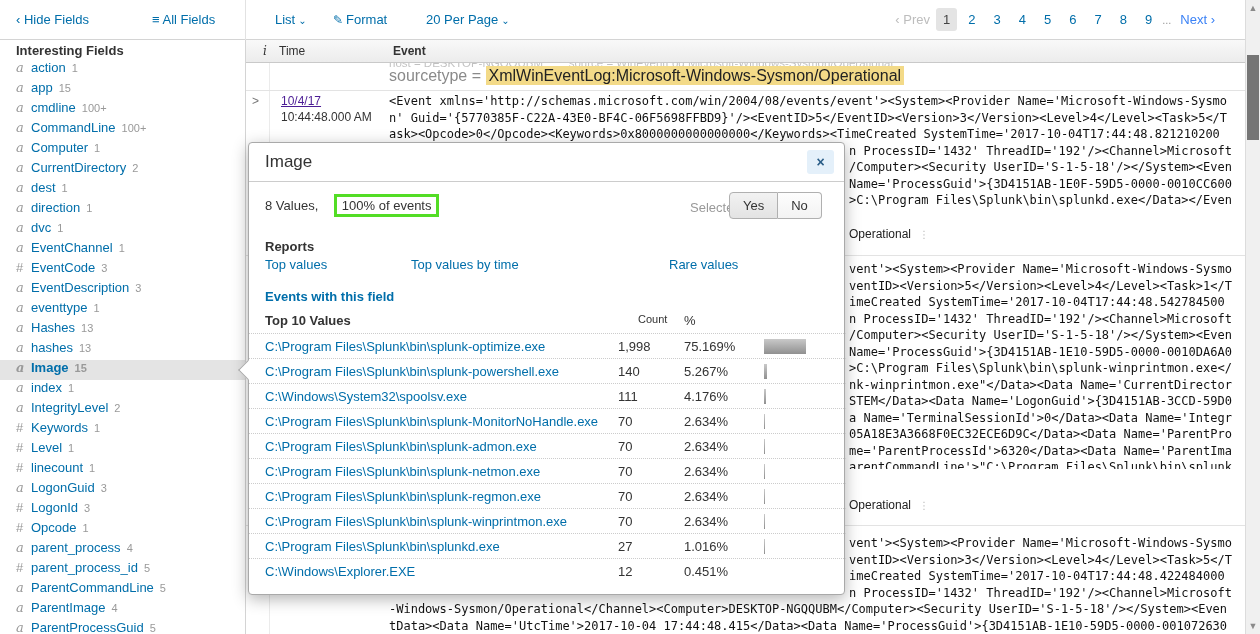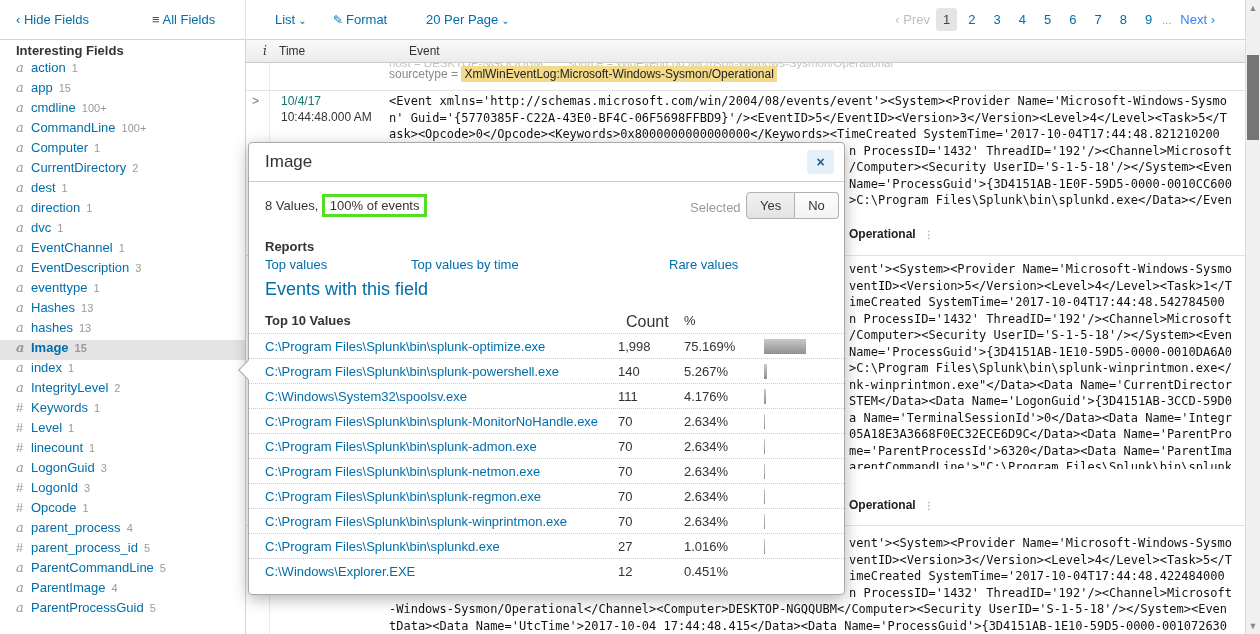--- a/index.html
+++ b/index.html
@@ -38,34 +38,34 @@
   .fi-count { color:#999; font-size:11px; margin-left:6px; }
 
   
   .events { position:absolute; left:245px; top:40px; width:1000px; height:594px;
             background:#fff; overflow:hidden; border-left:1px solid #d4d4d4; }
   .events-header { position:absolute; left:0; top:0; width:1000px; height:23px; z-index:2;
       background:linear-gradient(#f9f9f9,#ececec); border-bottom:1px solid #c9c9c9;
       font-size:12px; color:#333; }
   .eh-i { position:absolute; left:17px; top:4px; font-family:"DejaVu Serif", serif; font-style:italic; }
   .eh-time { position:absolute; left:33px; top:4px; }
-  .eh-event { position:absolute; left:163px; top:4px; }
+  .eh-event { position:absolute; left:147px; top:4px;font-weight:bold; }
   .col-line { position:absolute; left:23px; top:23px; bottom:0; border-left:1px solid #ebebeb; z-index:1; }
   .row-sep { position:absolute; left:0; width:1000px; border-top:1px solid #e3e3e3; z-index:1; }
   .mono-line { position:absolute; font-family:"DejaVu Sans Mono", monospace; font-size:12px;
                color:#111; white-space:pre; z-index:1; }
   .faded-fields { position:absolute; left:143px; top:17px; font-size:11.5px; color:#666; opacity:.4;
                   white-space:pre; z-index:1; }
-  .st-line { position:absolute; left:143px; top:27px; font-size:12px; z-index:1; white-space:pre; }
+  .st-line { position:absolute; left:143px; top:27px; font-size:16px; z-index:1; white-space:pre; }
   .st-label { color:#8a8a8a; }
   .st-value { color:#222; background:#f3da88; padding:1px 3px; cursor:pointer; }
   .expander { position:absolute; left:6px; top:54px; font-size:12px; color:#777; cursor:pointer; z-index:1; }
-  .ev-date { position:absolute; left:35px; top:54px; font-size:12px; color:#0f766e; z-index:1; }
+  .ev-date { position:absolute; left:35px; top:54px; font-size:12px; color:#4c1d95; z-index:1;text-decoration:underline; }
   .ev-time { position:absolute; left:35px; top:70px; font-size:12px; color:#333; z-index:1; }
-  .field-tail { position:absolute; font-size:12px; color:#222; z-index:1;font-weight:bold; }
+  .field-tail { position:absolute; font-size:12px; color:#222; z-index:1; }
   .field-tail .dots { color:#bbb; margin-left:8px; font-size:10px; letter-spacing:1px; }
   .clip8 { height:9px; overflow:hidden; }
 
   
   .scrollbar { position:absolute; right:0; top:0; width:15px; height:634px;
                background:#f0f0f0; border-left:1px solid #dcdcdc; z-index:7; }
   .sb-up, .sb-down { position:absolute; left:0; width:14px; text-align:center; color:#8a8a8a; font-size:9px; cursor:pointer; }
   .sb-up { top:3px; } .sb-down { bottom:3px; }
   .sb-thumb { position:absolute; left:1px; top:55px; width:12px; height:85px; background:#757575; cursor:pointer; }
 
@@ -74,31 +74,31 @@
            background:#fff; border:1px solid #a9a9a9; border-radius:4px;
            box-shadow:0 4px 16px rgba(0,0,0,.3); z-index:10; }
   .popup-arrow { position:absolute; left:-8px; top:220px; width:14px; height:14px; background:#fff;
                  border-left:1px solid #a9a9a9; border-bottom:1px solid #a9a9a9; transform:rotate(45deg); }
   .popup-title { position:absolute; left:16px; top:9px; font-size:17px; color:#333; }
   .popup-hdr-line { position:absolute; left:0; top:38px; width:100%; border-top:1px solid #ccc; }
   .close-btn { position:absolute; right:10px; top:7px; width:27px; height:24px; background:#e4f0fa;
                border-radius:3px; color:#2a5d87; text-align:center; line-height:24px; font-size:14px;
                font-weight:bold; cursor:pointer; }
   .summary { position:absolute; left:16px; top:55px; font-size:13px; color:#333; }
-  .green-box { border:3px solid #53dd25; padding:1px 5px; margin-left:0; }
+  .green-box { border:3px solid #53dd25; padding:1px 5px; margin-left:12px; }
   .sel-label { position:absolute; left:441px; top:57px; font-size:13px; color:#999; }
-  .yesno { position:absolute; left:497px; top:49px; display:flex; }
+  .yesno { position:absolute; left:480px; top:49px; display:flex; }
   .yn-btn { font-size:13px; color:#333; padding:5px 13px; border:1px solid #b0b0b0; cursor:pointer; }
   .yn-yes { border-radius:4px 0 0 4px; background:linear-gradient(#f2f2f2,#e3e3e3); }
   .yn-no  { border-radius:0 4px 4px 0; border-left:none; background:linear-gradient(#fdfdfd,#f3f3f3); }
   .reports-title { position:absolute; left:16px; top:96px; font-size:13px; font-weight:bold; color:#333; }
   .rlink { position:absolute; top:114px; font-size:13px; }
-  .rlink2 { position:absolute; left:16px; top:136px; font-size:18px; }
+  .rlink2 { position:absolute; left:16px; top:146px; font-size:13px;font-weight:bold; }
   .tv-title { position:absolute; left:16px; top:170px; font-size:13px; font-weight:bold; color:#333; }
-  .tv-count-h { position:absolute; left:377px; top:170px; font-size:16px; color:#333; }
+  .tv-count-h { position:absolute; left:389px; top:170px; font-size:11px; color:#333; }
   .tv-pct-h { position:absolute; left:435px; top:170px; font-size:13px; color:#333; }
   .tv-rows { position:absolute; left:0; top:190px; width:597px; }
   .tv-row { position:relative; height:25px; line-height:25px; border-top:1px dotted #ccc; font-size:13px; }
   .tv-val { position:absolute; left:16px; }
   .tv-count { position:absolute; left:369px; color:#333; }
   .tv-pct { position:absolute; left:435px; color:#333; }
   .tv-bar { position:absolute; left:515px; top:5px; height:15px; background:linear-gradient(#c9c9c9,#909090); }
 </style>
 </head>
 <body>
@@ -137,20 +137,21 @@
           <div class="field-item"><span class="fi-type a">a</span><span class="fi-name">action</span><span class="fi-count">1</span></div>
           <div class="field-item"><span class="fi-type a">a</span><span class="fi-name">app</span><span class="fi-count">15</span></div>
           <div class="field-item"><span class="fi-type a">a</span><span class="fi-name">cmdline</span><span class="fi-count">100+</span></div>
           <div class="field-item"><span class="fi-type a">a</span><span class="fi-name">CommandLine</span><span class="fi-count">100+</span></div>
           <div class="field-item"><span class="fi-type a">a</span><span class="fi-name">Computer</span><span class="fi-count">1</span></div>
           <div class="field-item"><span class="fi-type a">a</span><span class="fi-name">CurrentDirectory</span><span class="fi-count">2</span></div>
           <div class="field-item"><span class="fi-type a">a</span><span class="fi-name">dest</span><span class="fi-count">1</span></div>
           <div class="field-item"><span class="fi-type a">a</span><span class="fi-name">direction</span><span class="fi-count">1</span></div>
           <div class="field-item"><span class="fi-type a">a</span><span class="fi-name">dvc</span><span class="fi-count">1</span></div>
           <div class="field-item"><span class="fi-type a">a</span><span class="fi-name">EventChannel</span><span class="fi-count">1</span></div>
+          <div class="field-item"><span class="fi-type">#</span><span class="fi-name">EventCode</span><span class="fi-count">3</span></div>
           <div class="field-item"><span class="fi-type a">a</span><span class="fi-name">EventDescription</span><span class="fi-count">3</span></div>
           <div class="field-item"><span class="fi-type a">a</span><span class="fi-name">eventtype</span><span class="fi-count">1</span></div>
           <div class="field-item"><span class="fi-type a">a</span><span class="fi-name">Hashes</span><span class="fi-count">13</span></div>
           <div class="field-item"><span class="fi-type a">a</span><span class="fi-name">hashes</span><span class="fi-count">13</span></div>
           <div class="field-item selected"><span class="fi-type a">a</span><span class="fi-name">Image</span><span class="fi-count">15</span></div>
           <div class="field-item"><span class="fi-type a">a</span><span class="fi-name">index</span><span class="fi-count">1</span></div>
           <div class="field-item"><span class="fi-type a">a</span><span class="fi-name">IntegrityLevel</span><span class="fi-count">2</span></div>
           <div class="field-item"><span class="fi-type">#</span><span class="fi-name">Keywords</span><span class="fi-count">1</span></div>
           <div class="field-item"><span class="fi-type">#</span><span class="fi-name">Level</span><span class="fi-count">1</span></div>
           <div class="field-item"><span class="fi-type">#</span><span class="fi-name">linecount</span><span class="fi-count">1</span></div>

